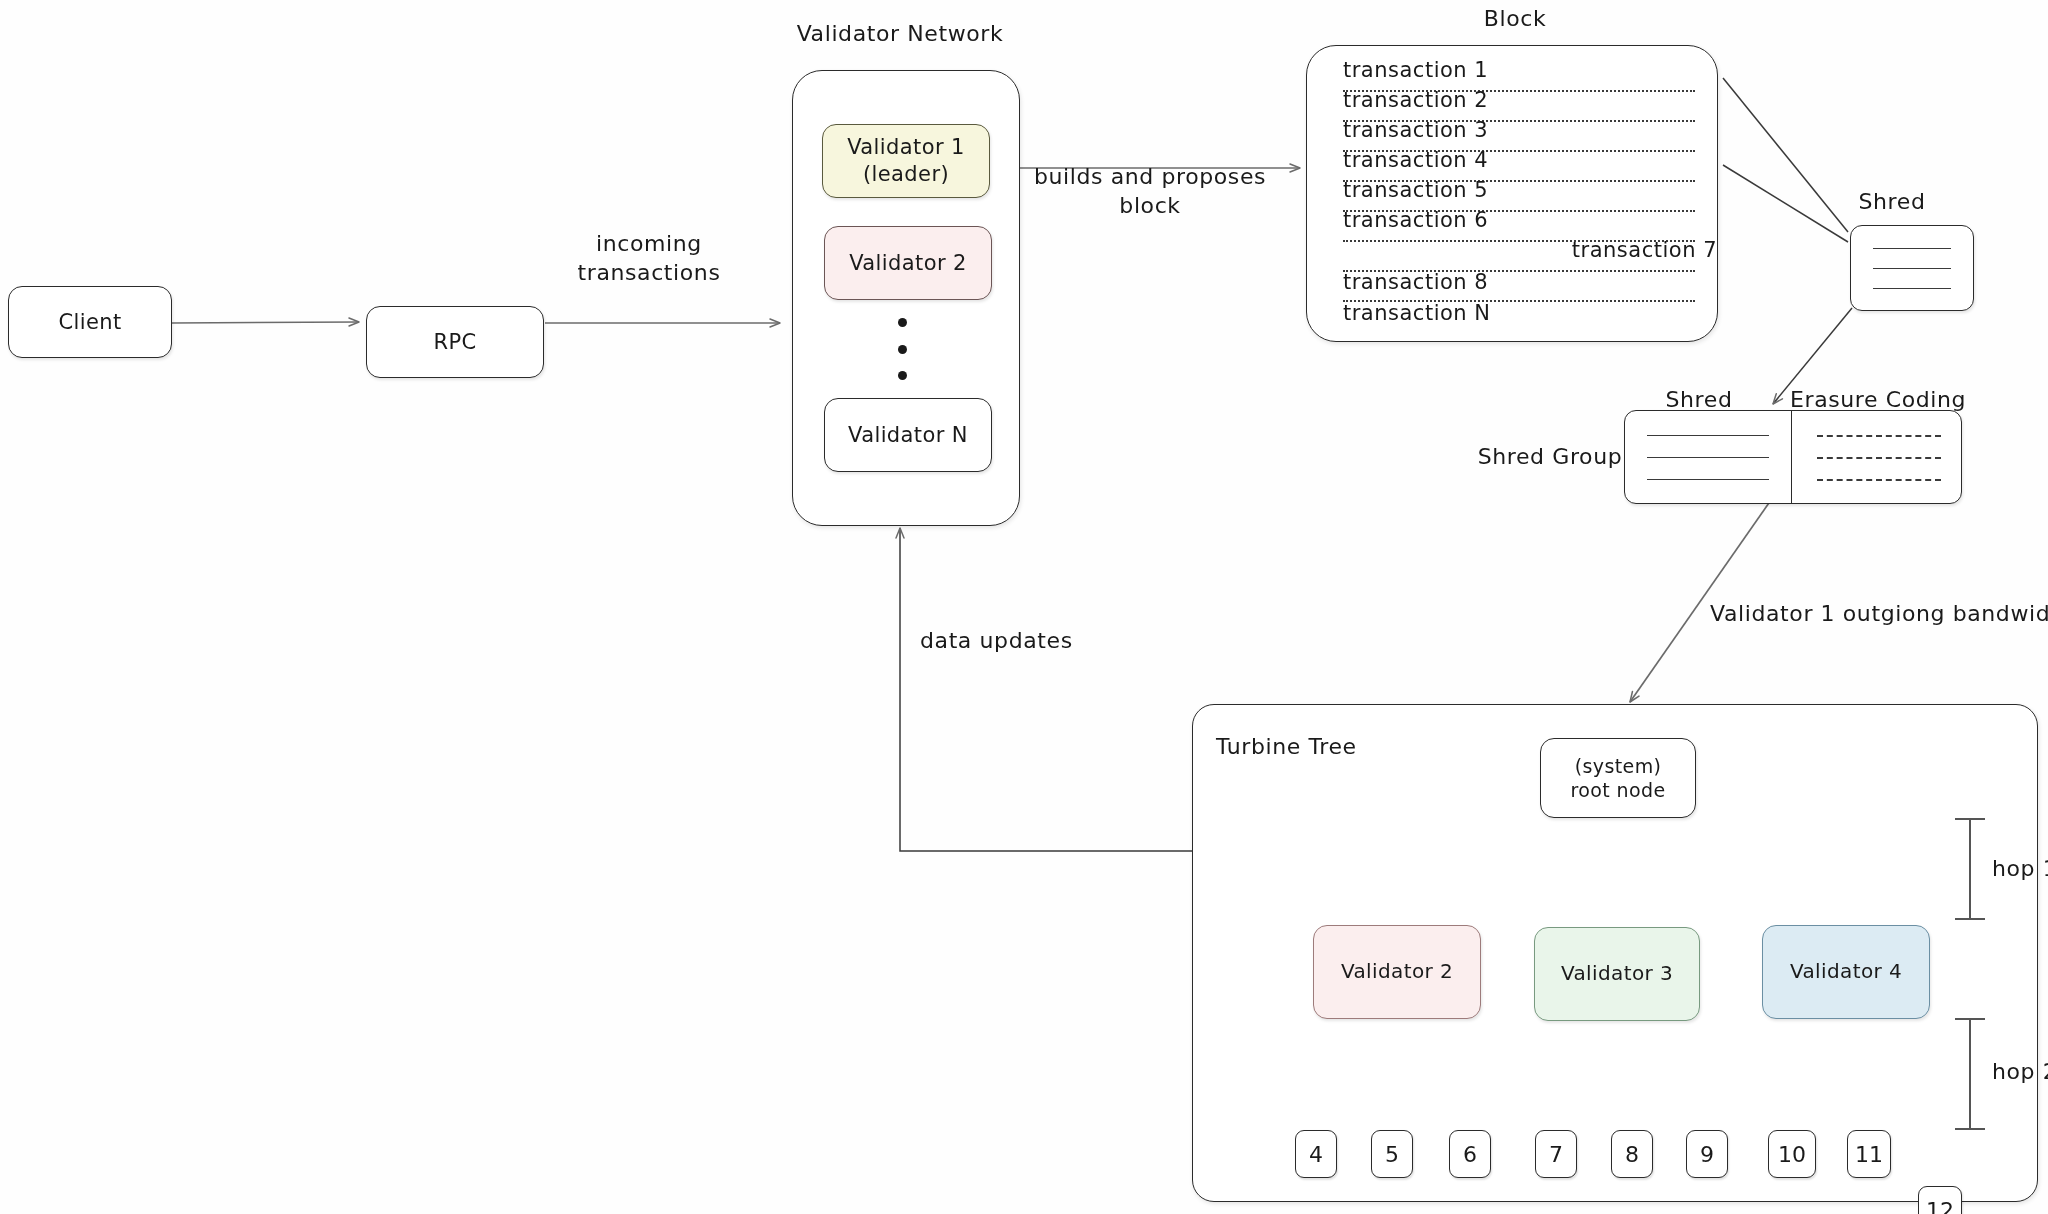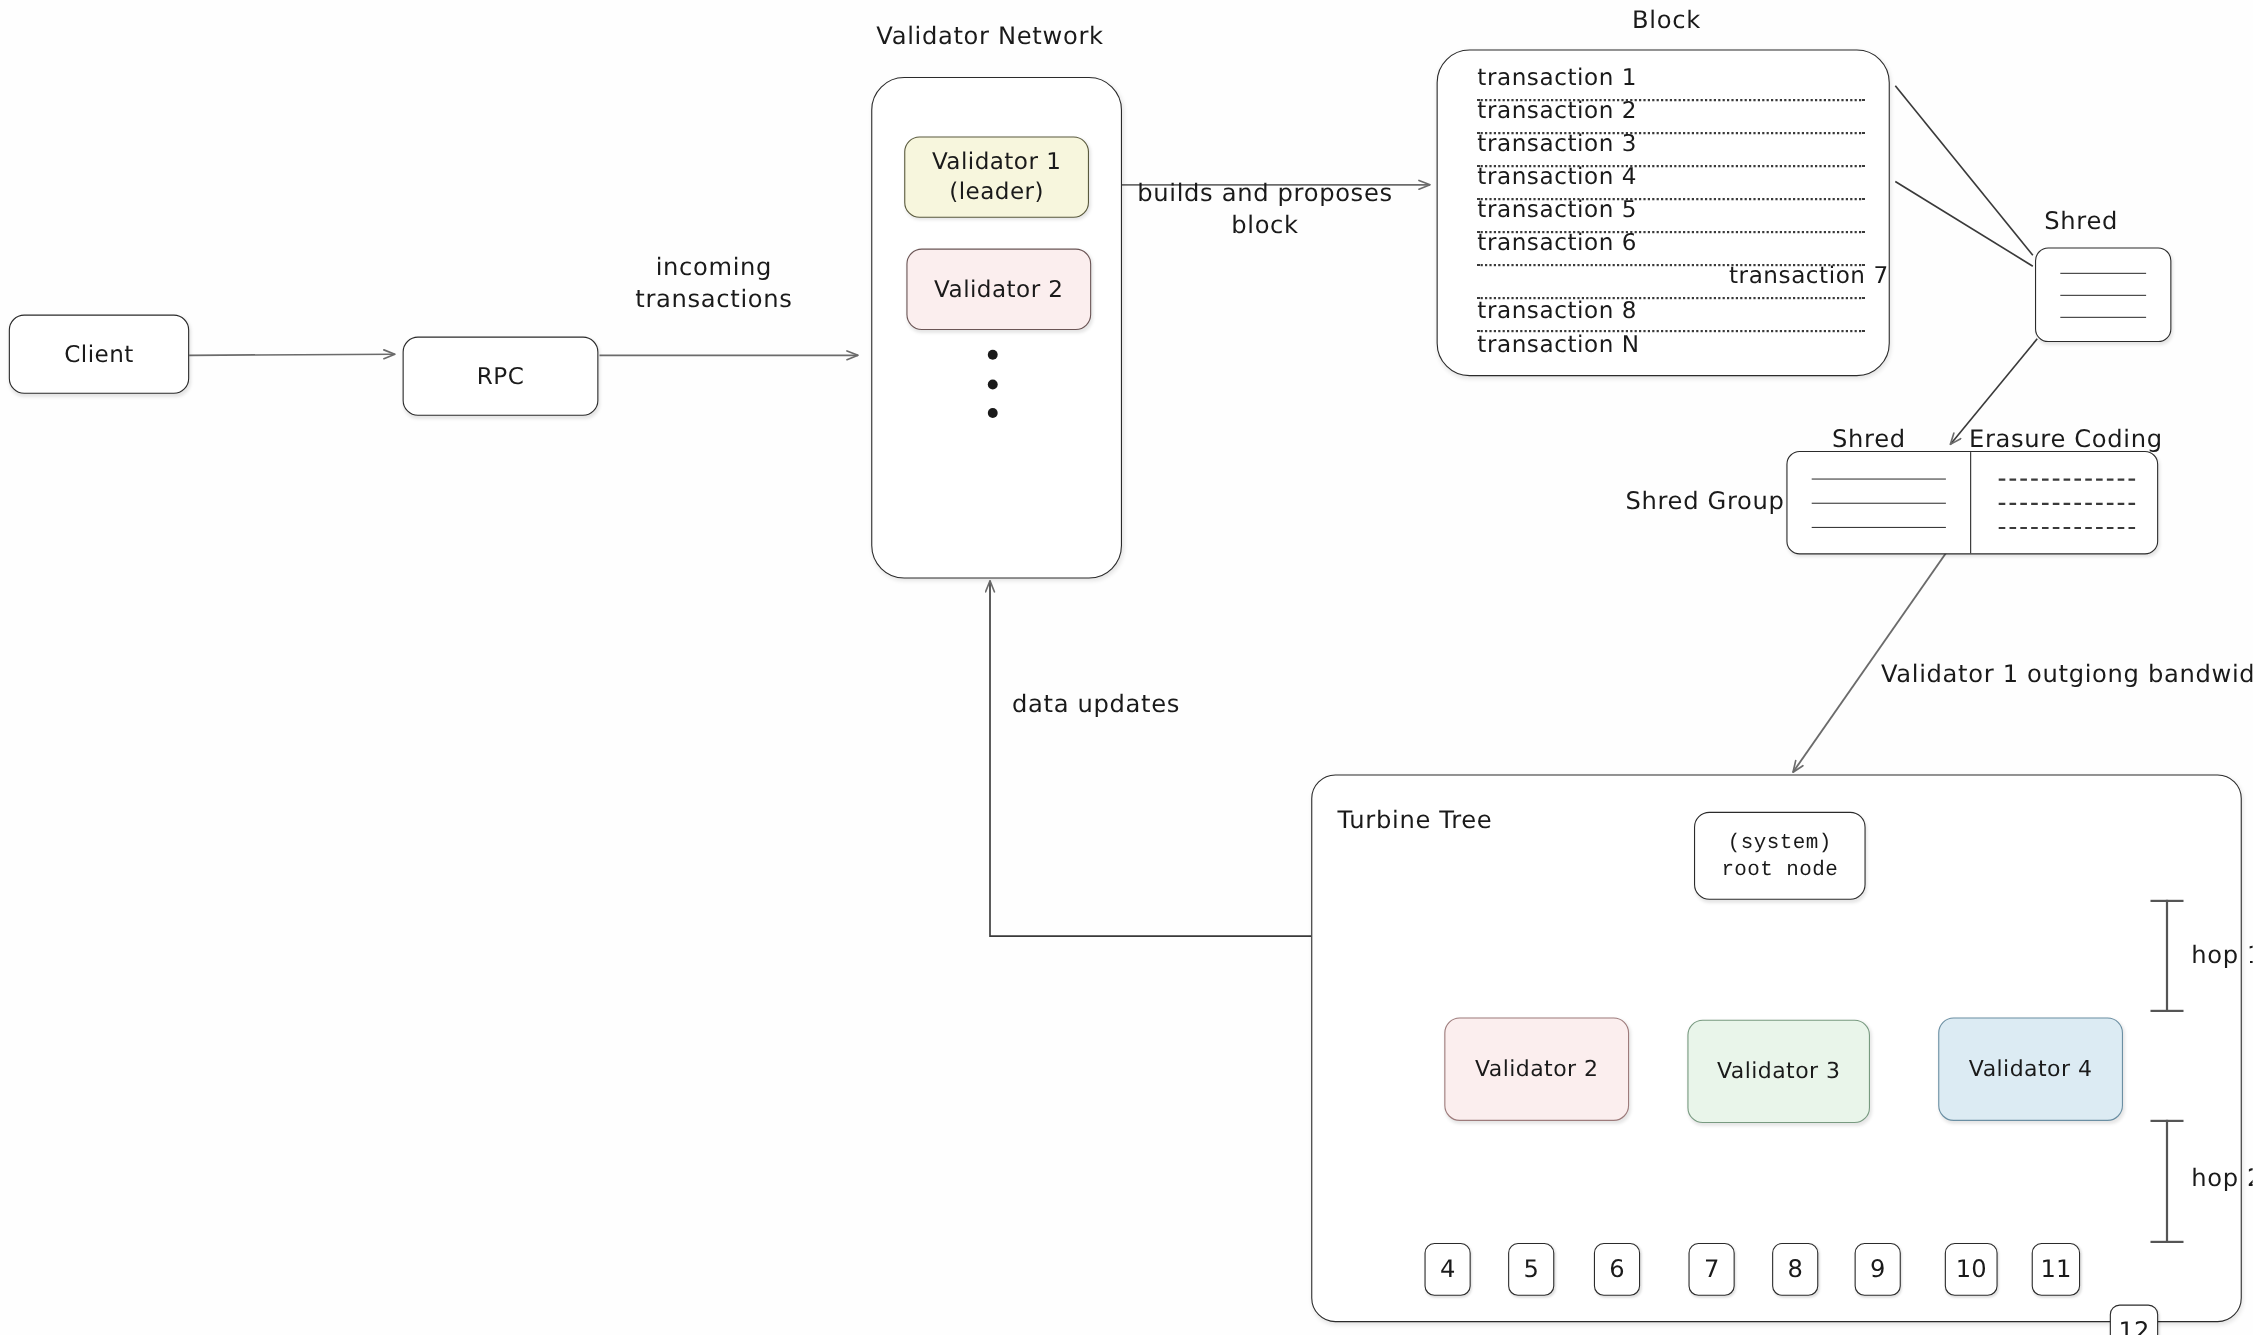--- a/index.html
+++ b/index.html
@@ -207,20 +207,23 @@
   <div class="node" style="left:824px; top:226px; width:168px; height:74px; background:#fbeeee; border-color:#6b5555;">
     <span>Validator 2</span>
   </div>
 
   <div class="dots" style="left:896px; top:318px; width:12px; height:62px;">
     <i></i>
       <i></i>
       <i></i>
   </div>
 
+  <div class="node" style="left:824px; top:398px; width:168px; height:74px;">
+    <span>Validator N</span>
+  </div>
 
   <div class="label" style="left:1030px; top:163px; width:240px;">builds and proposes
 block</div>
 
   <div class="label" style="left:1440px; top:5px; width:150px;">Block</div>
 
   <div class="container-box" style="left:1306px; top:45px; width:412px; height:297px;">
     <div class="tx-row" style="top:12px;">transaction 1</div>
     <div class="tx-sep" style="left:36px; right:22px; top:44px;"></div>
 
@@ -273,21 +276,21 @@
   </div>
 
   <div class="label left" style="left:1710px; top:600px; width:400px; text-align:left;">Validator 1 outgiong bandwidth</div>
 
   <div class="label left" style="left:920px; top:627px; width:240px; text-align:left;">data updates</div>
 
   <div class="container-box" style="left:1192px; top:704px; width:846px; height:498px; border-radius:22px;"></div>
 
   <div class="label left" style="left:1216px; top:733px; width:240px; text-align:left;">Turbine Tree</div>
 
-  <div class="node" style="left:1540px; top:738px; width:156px; height:80px;font-family:Liberation Mono, monospace;">
+  <div class="node" style="left:1540px; top:738px; width:156px; height:80px;">
     <span class="lines" style="white-space:pre-line; font-size:19px;">(system)
 root node</span>
   </div>
 
   <div class="node" style="left:1313px; top:925px; width:168px; height:94px; background:#fbeeee; border-color:#9d7b7b; font-size:20px;">
     <span>Validator 2</span>
   </div>
 
   <div class="node" style="left:1534px; top:927px; width:166px; height:94px; background:#e9f5ea; border-color:#789a80; font-size:20px;">
     <span>Validator 3</span>

